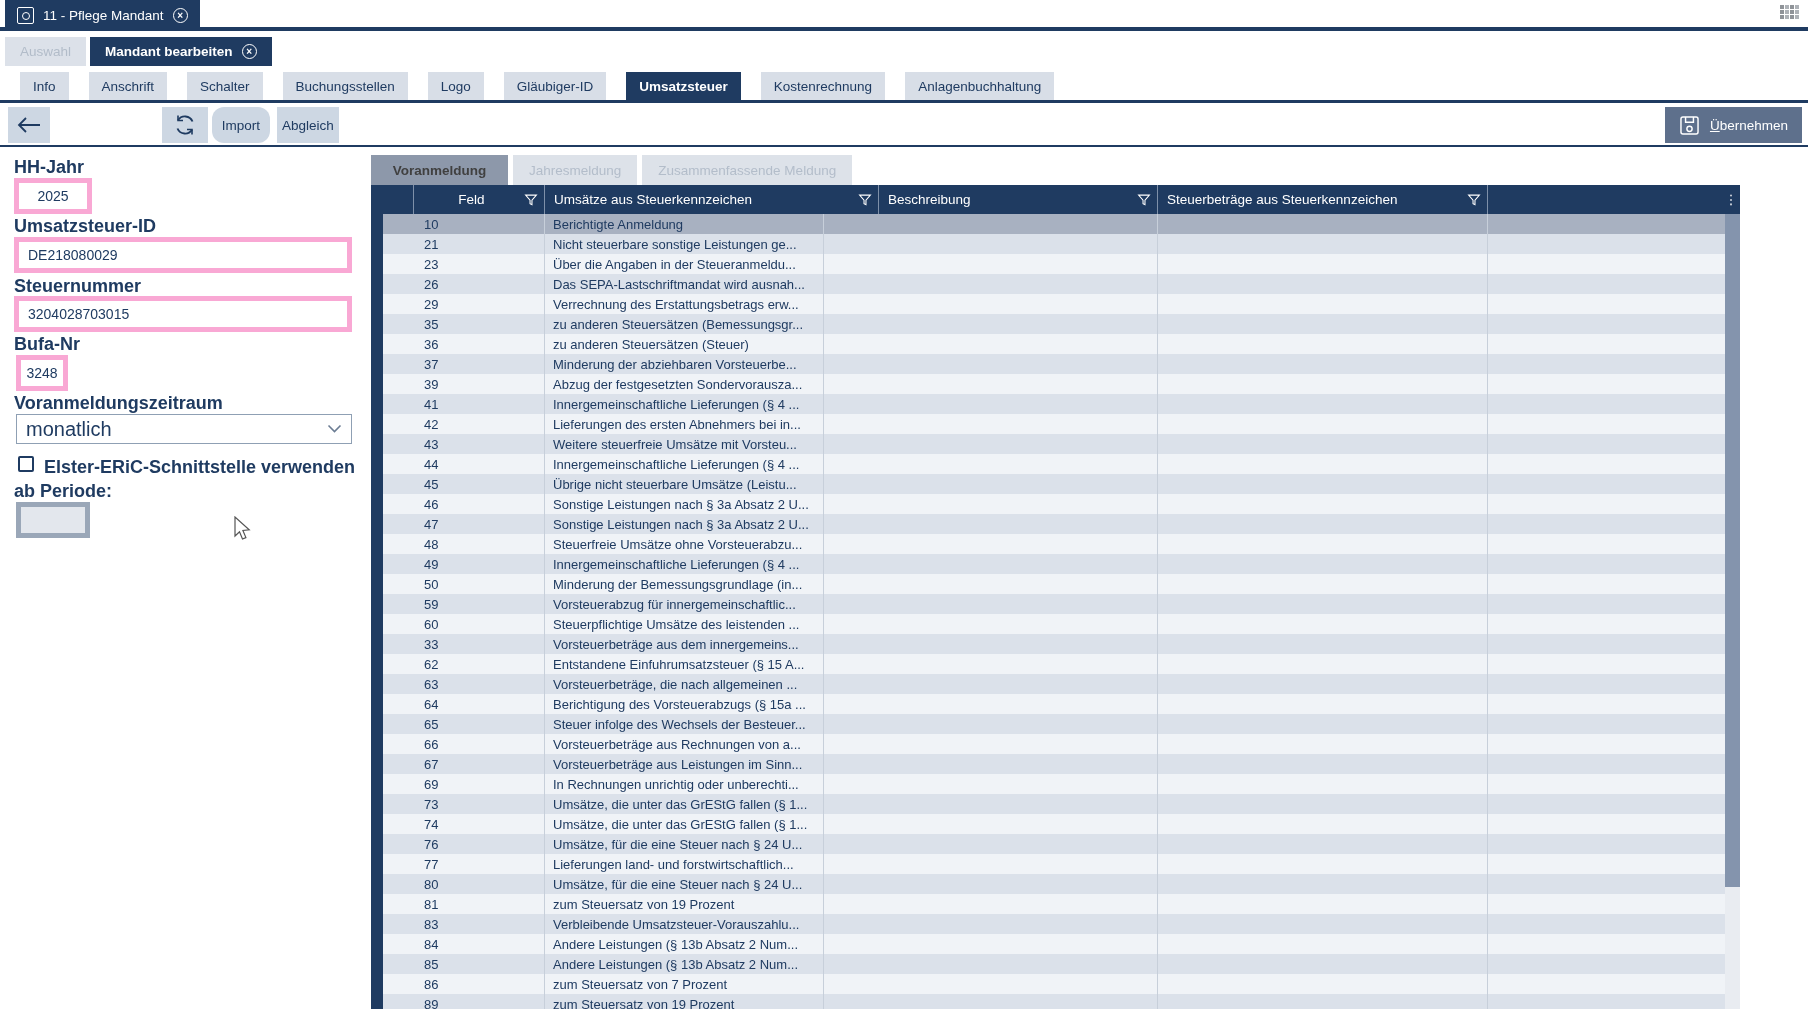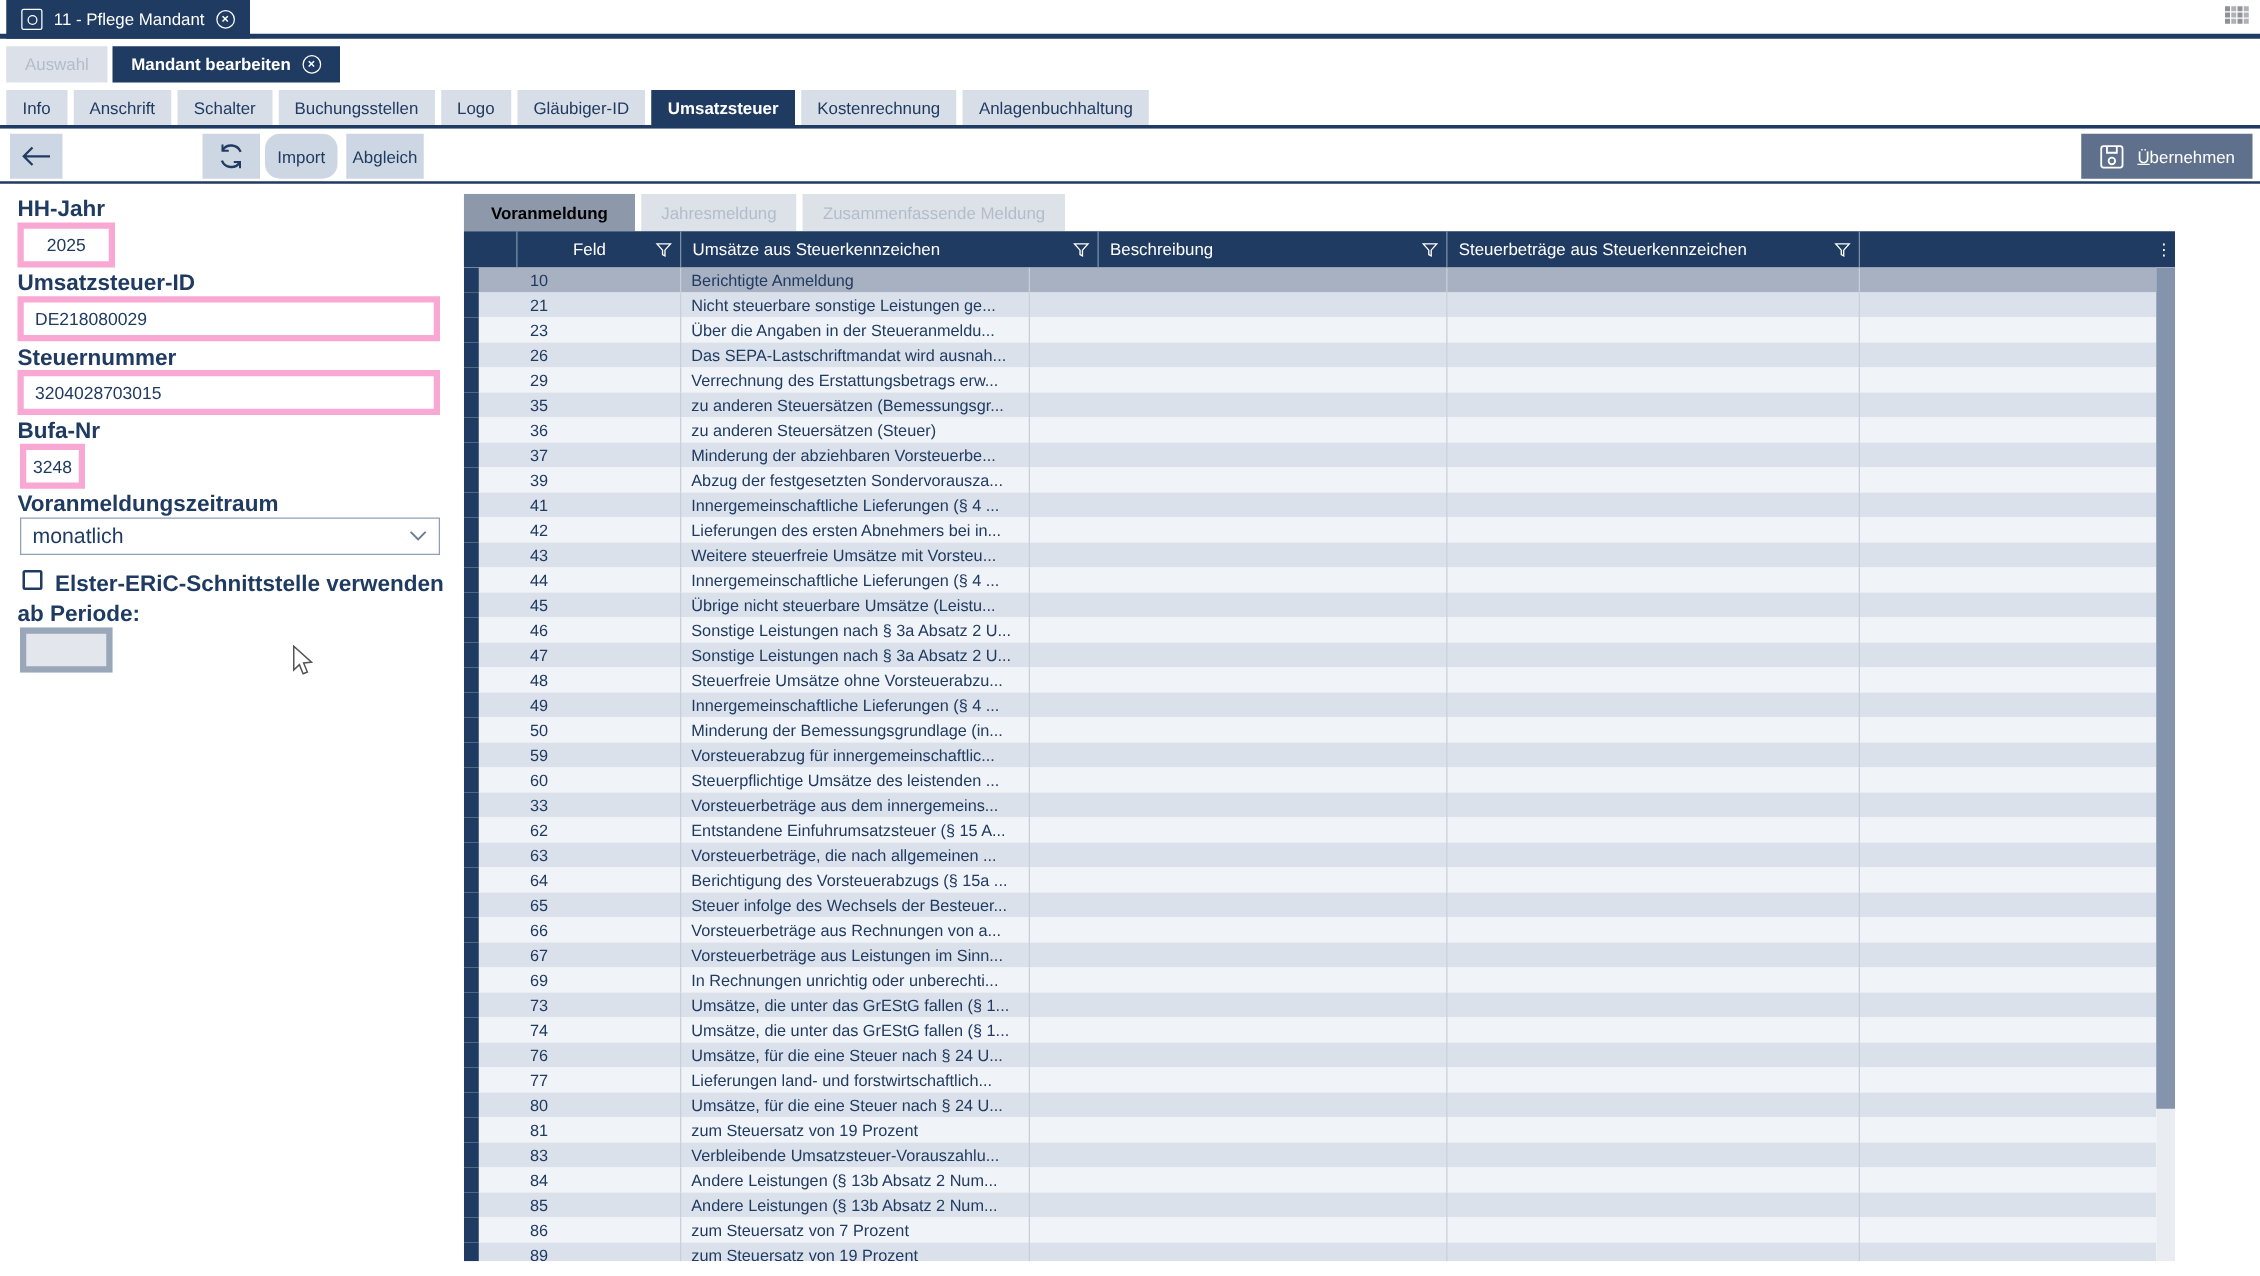--- a/index.html
+++ b/index.html
@@ -23,21 +23,21 @@
   }
   .gridicon { position:absolute; right:9px; top:5px; display:grid; grid-template-columns:repeat(4,4px); grid-auto-rows:4px; gap:1px; }
   .gridicon i { background:#8f9398; }
   .gridicon i:nth-child(even){ background:#aeb2b7; }
   
   .doctabs { position:absolute; left:5px; top:37px; height:29px; display:flex; gap:4px; }
   .doctab { height:29px; display:flex; align-items:center; gap:9px; padding:0 15px; font-size:13.5px; background:#dce1e9; color:#b2bcc9; }
   .doctab.active { background:#1f3b61; color:#fff; font-weight:bold; }
   
   .sectabs { position:absolute; left:0; top:72px; width:1808px; height:31px; border-bottom:3px solid #1f3b61; display:flex; gap:5px; padding-left:5px; }
-  .sectab { height:28px; display:flex; align-items:center; padding:0 13px; font-size:13.5px; background:#d8dee7; color:#1f3b61; }
+  .sectab { height:28px; display:flex; align-items:center; padding:0 13px; font-size:13.5px; background:#d8dee7; color:#1f3b61;margin-left:15px; }
   .sectab.active { background:#1f3b61; color:#fff; font-weight:bold; }
   
   .toolbar { position:absolute; left:0; top:103px; width:1808px; height:44px; background:#fff; border-bottom:2px solid #1f3b61; }
   .tbtn { position:absolute; top:4px; height:36px; background:#cdd7e3; color:#1f3b61; font-size:13.5px; display:flex; align-items:center; justify-content:center; }
   .btn-back { left:8px; width:42px; }
   .btn-refresh { left:162px; width:46px; }
   .btn-import { left:212px; width:58px;border-radius:12px; }
   .btn-abgleich { left:277px; width:62px; }
   .btn-uebernehmen {
     position:absolute; right:6px; top:4px; height:36px; padding:0 14px; background:#5e708c; color:#fff;
@@ -47,29 +47,29 @@
   .btn-uebernehmen .lbl::first-letter { text-decoration:underline; }
   
   .flabel { position:absolute; font-size:18px; font-weight:600; color:#1f3b61; }
   .finput {
     position:absolute; height:36px; border:5px solid #f9a8d4; background:#fff; color:#1f3b61;
     font-family:"Liberation Sans", sans-serif; font-size:14px; padding:0 9px; outline:none;
   }
   .finput.center { text-align:center; padding:0; }
   .finput.disabled { background:#e3e7ed; border-color:#9aa7b8; }
   .fselect {
-    position:absolute; height:30px; border:1px solid #8fa0b4; background:#fff; font-size:17px;
+    position:absolute; height:30px; border:1px solid #8fa0b4; background:#fff; font-size:20px;
     display:flex; align-items:center; padding:0 9px; justify-content:space-between;
   }
   .cb { position:absolute; width:16px; height:16px; border:2px solid #1f3b61; border-radius:2px; background:#fff; }
   
   .tablewrap { position:absolute; left:371px; top:155px; width:1369px; height:854px; overflow:hidden; }
   .ttabs { position:absolute; left:0; top:0; height:30px; display:flex; gap:5px; }
   .ttab { height:30px; display:flex; align-items:center; padding:0 16px; font-size:13.5px; background:#dde2e9; color:#b3bdca; }
-  .ttab.active { background:#8d98aa; color:#000000; font-weight:600; }
+  .ttab.active { background:#8d98aa; color:#404040; font-weight:600; }
   .thead { position:absolute; left:0; top:30px; width:1369px; height:29px; background:#1f3b61; color:#fff; display:flex; font-size:13.5px; }
   .hcell { height:29px; display:flex; align-items:center; border-right:1px solid #7e90a9; padding:0 6px 0 9px; }
   .hcell .txt { flex:1; white-space:nowrap; overflow:hidden; }
   .hcell.hgut { width:43px; padding:0; }
   .hcell.hfeld { width:131px; }
   .hcell.hfeld .txt { text-align:center; }
   .hcell.hbes { width:279px; }
   .hcell.hums { width:334px; }
   .hcell.hste { width:330px; }
   .hcell.hrest { flex:1; border-right:none; }

